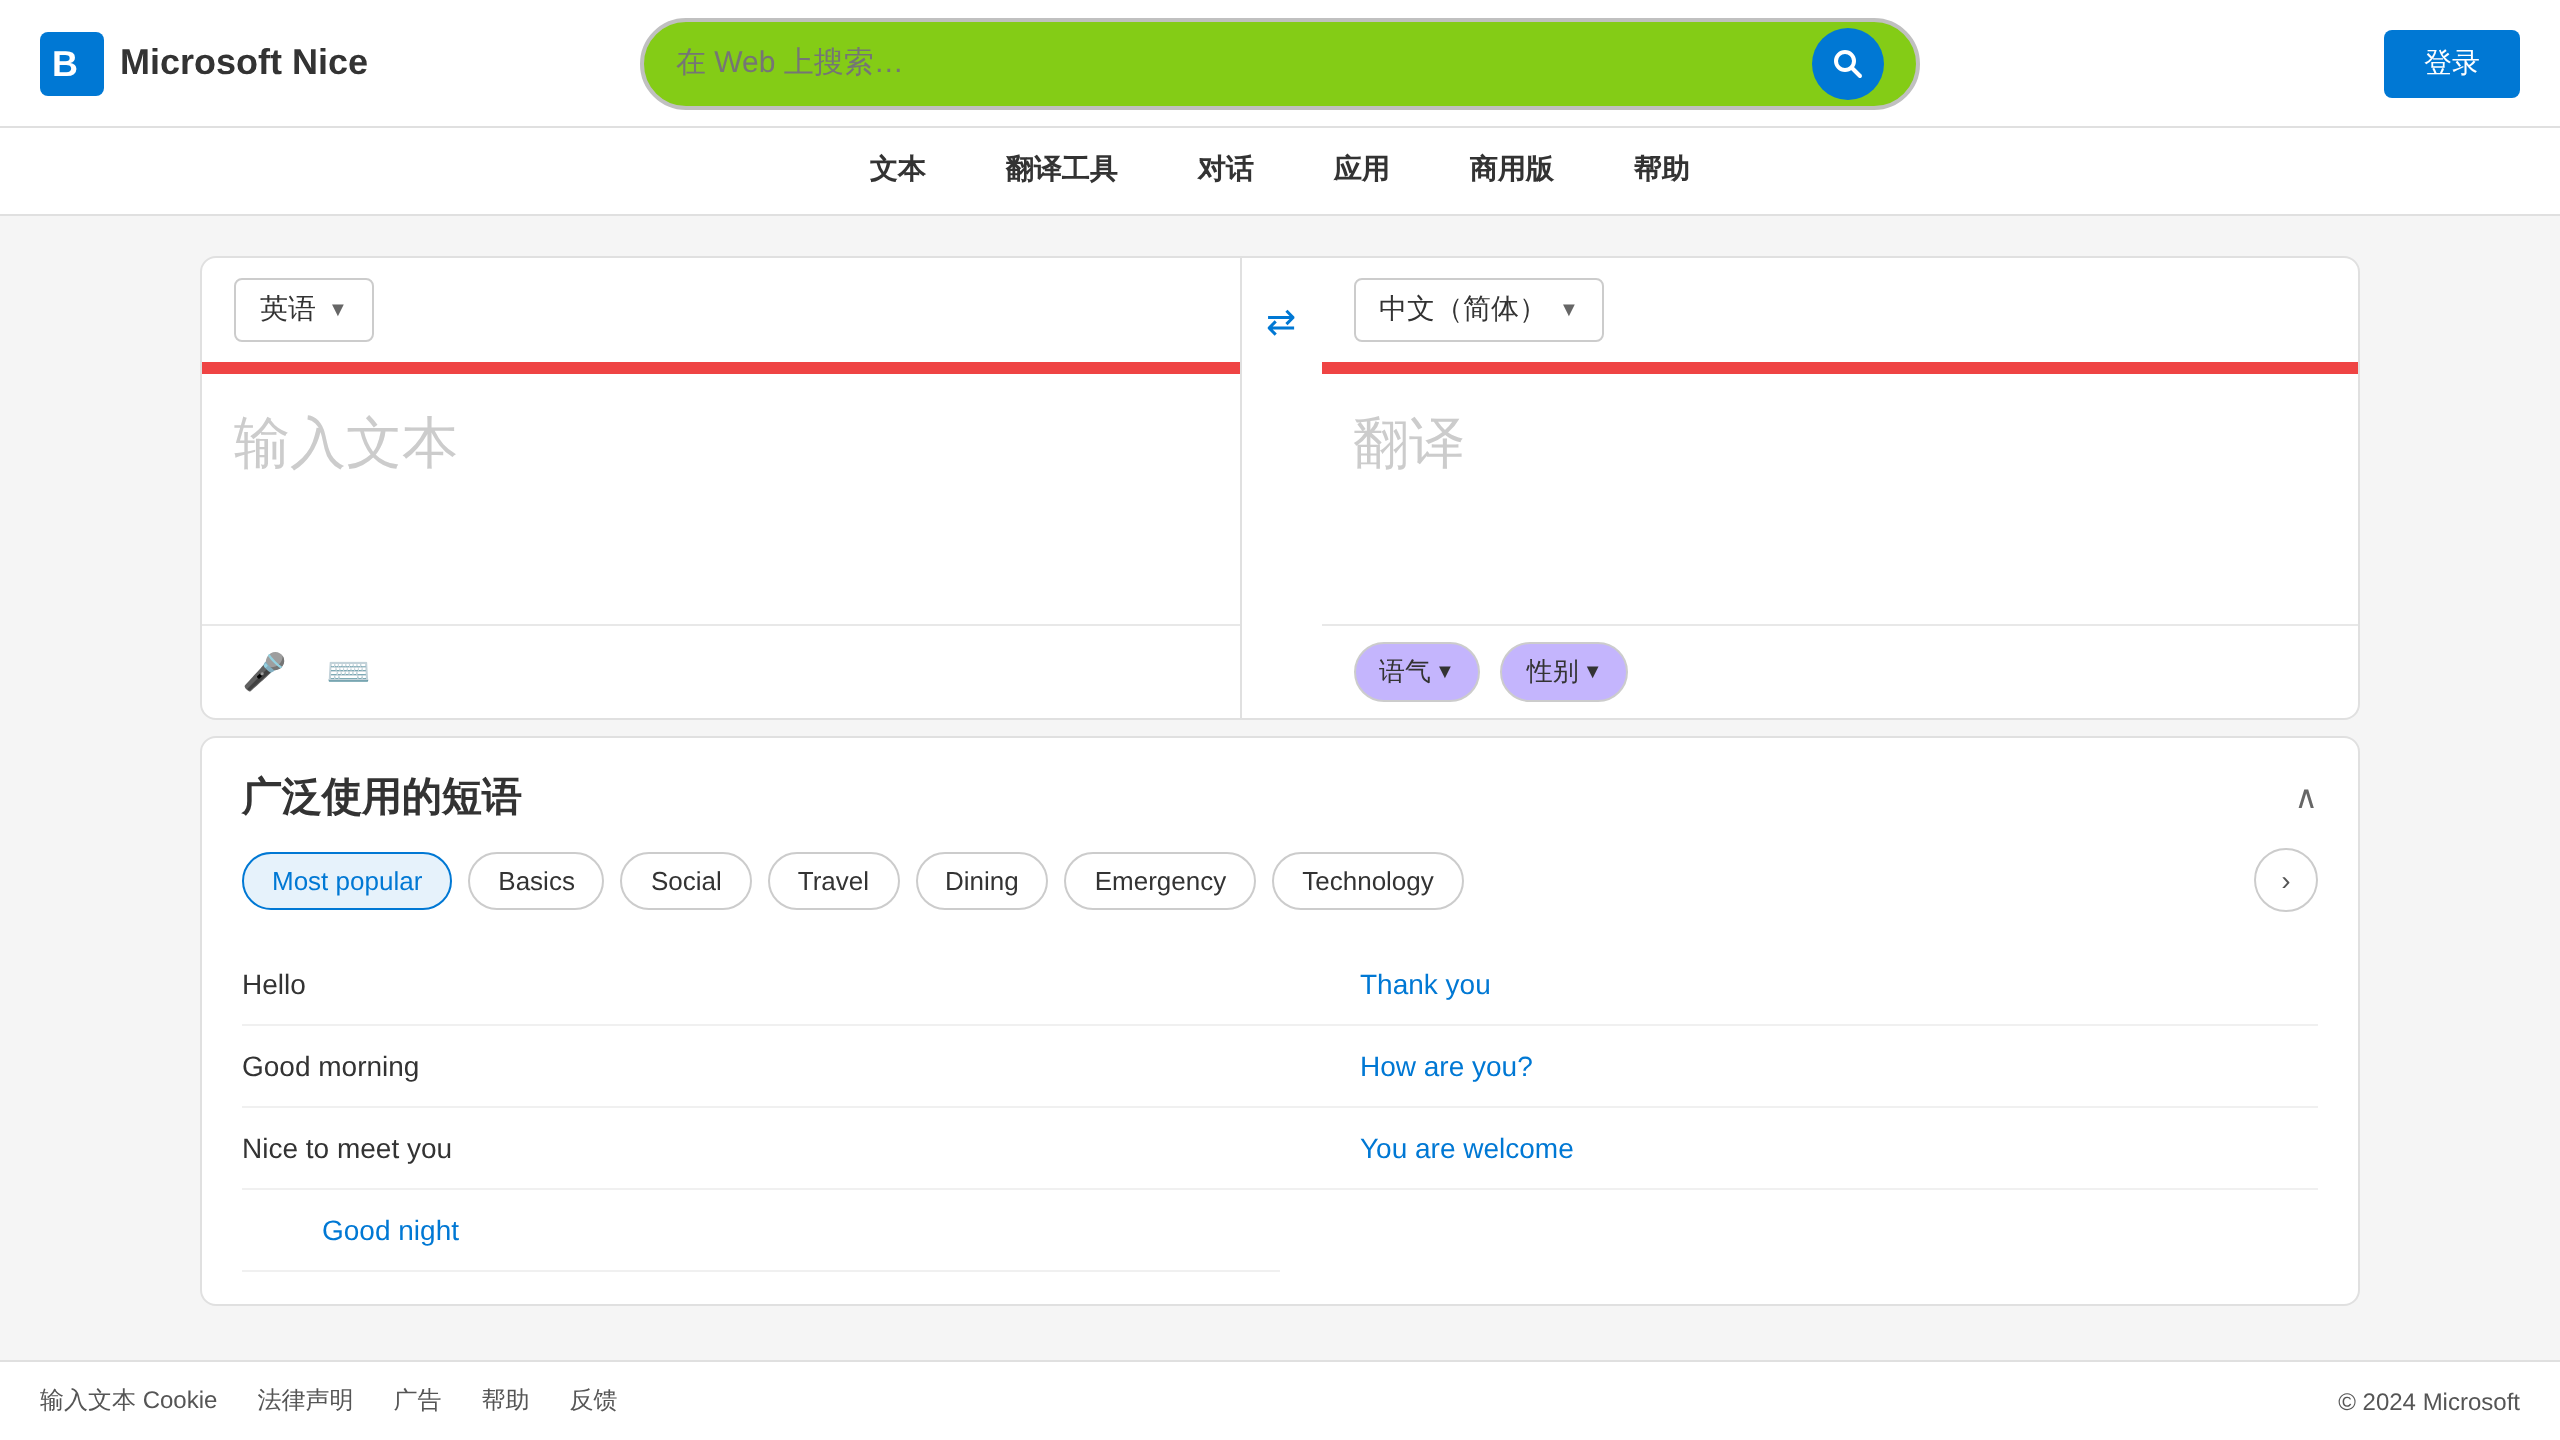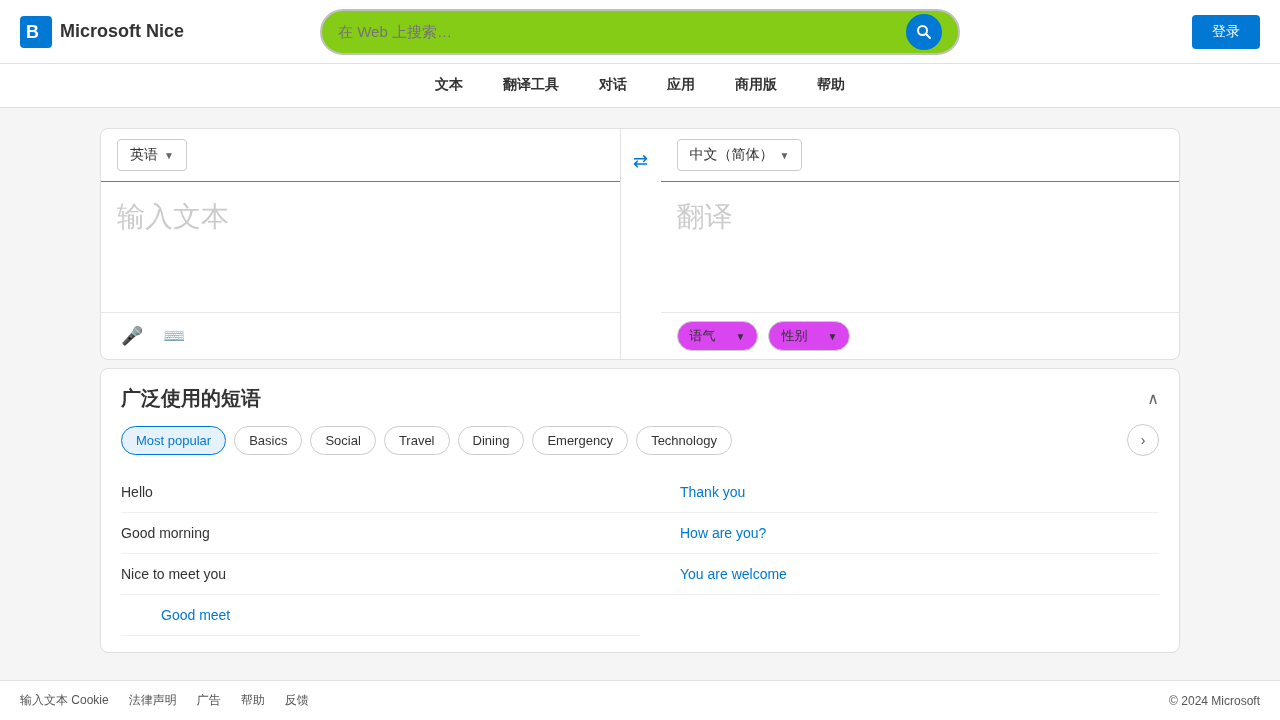--- a/index.html
+++ b/index.html
@@ -131,21 +131,21 @@
       flex: 1;
       display: flex;
       flex-direction: column;
       border-right: 1px solid #e0e0e0;
     }
 
     .lang-selector {
       display: flex;
       align-items: flex-start;
       padding: 10px 16px;
-      border-bottom: 1px solid #ef4444;
+      border-bottom: 6px solid #ef4444;
     }
 
     .lang-dropdown {
       display: flex;
       align-items: center;
       gap: 6px;
       border: 1px solid #ccc;
       border-radius: 4px;
       padding: 6px 12px;
       cursor: pointer;
@@ -207,26 +207,26 @@
     .translator-bottom-tools {
       display: flex;
       align-items: center;
       padding: 8px 16px;
       gap: 10px;
       border-top: 1px solid #e8e8e8;
     }
     .select-dropdown {
       display: flex;
       align-items: center;
-      gap: 20px;
+      gap: 2px;
       border: 1px solid #ccc;
       border-radius: 20px;
       padding: 5px 12px;
       cursor: pointer;
-      background: #d946ef;
+      background: #c4b5fd;
       font-size: 13px;
       color: #333;
     }
     .select-dropdown .arrow { font-size: 10px; }
 
     
     .phrases-section {
       background: white;
       margin-top: 8px;
       border-radius: 8px;
@@ -429,21 +429,21 @@
       <button class="tab-btn">Technology</button>
       <button class="tabs-next-btn">›</button>
     </div>
     <div class="phrases-list">
       <div class="phrase-item">Hello</div>
       <div class="phrase-item right-col">Thank you</div>
       <div class="phrase-item">Good morning</div>
       <div class="phrase-item right-col">How are you?</div>
       <div class="phrase-item">Nice to meet you</div>
       <div class="phrase-item right-col">You are welcome</div>
-      <div class="phrase-item right-col">Good meet</div>
+      <div class="phrase-item right-col">Good night</div>
     </div>
   </div>
 
 </div>
 
 <div class="footer">
   <a class="footer-link">输入文本 Cookie</a>
   <a class="footer-link">法律声明</a>
   <a class="footer-link">广告</a>
   <a class="footer-link">帮助</a>

